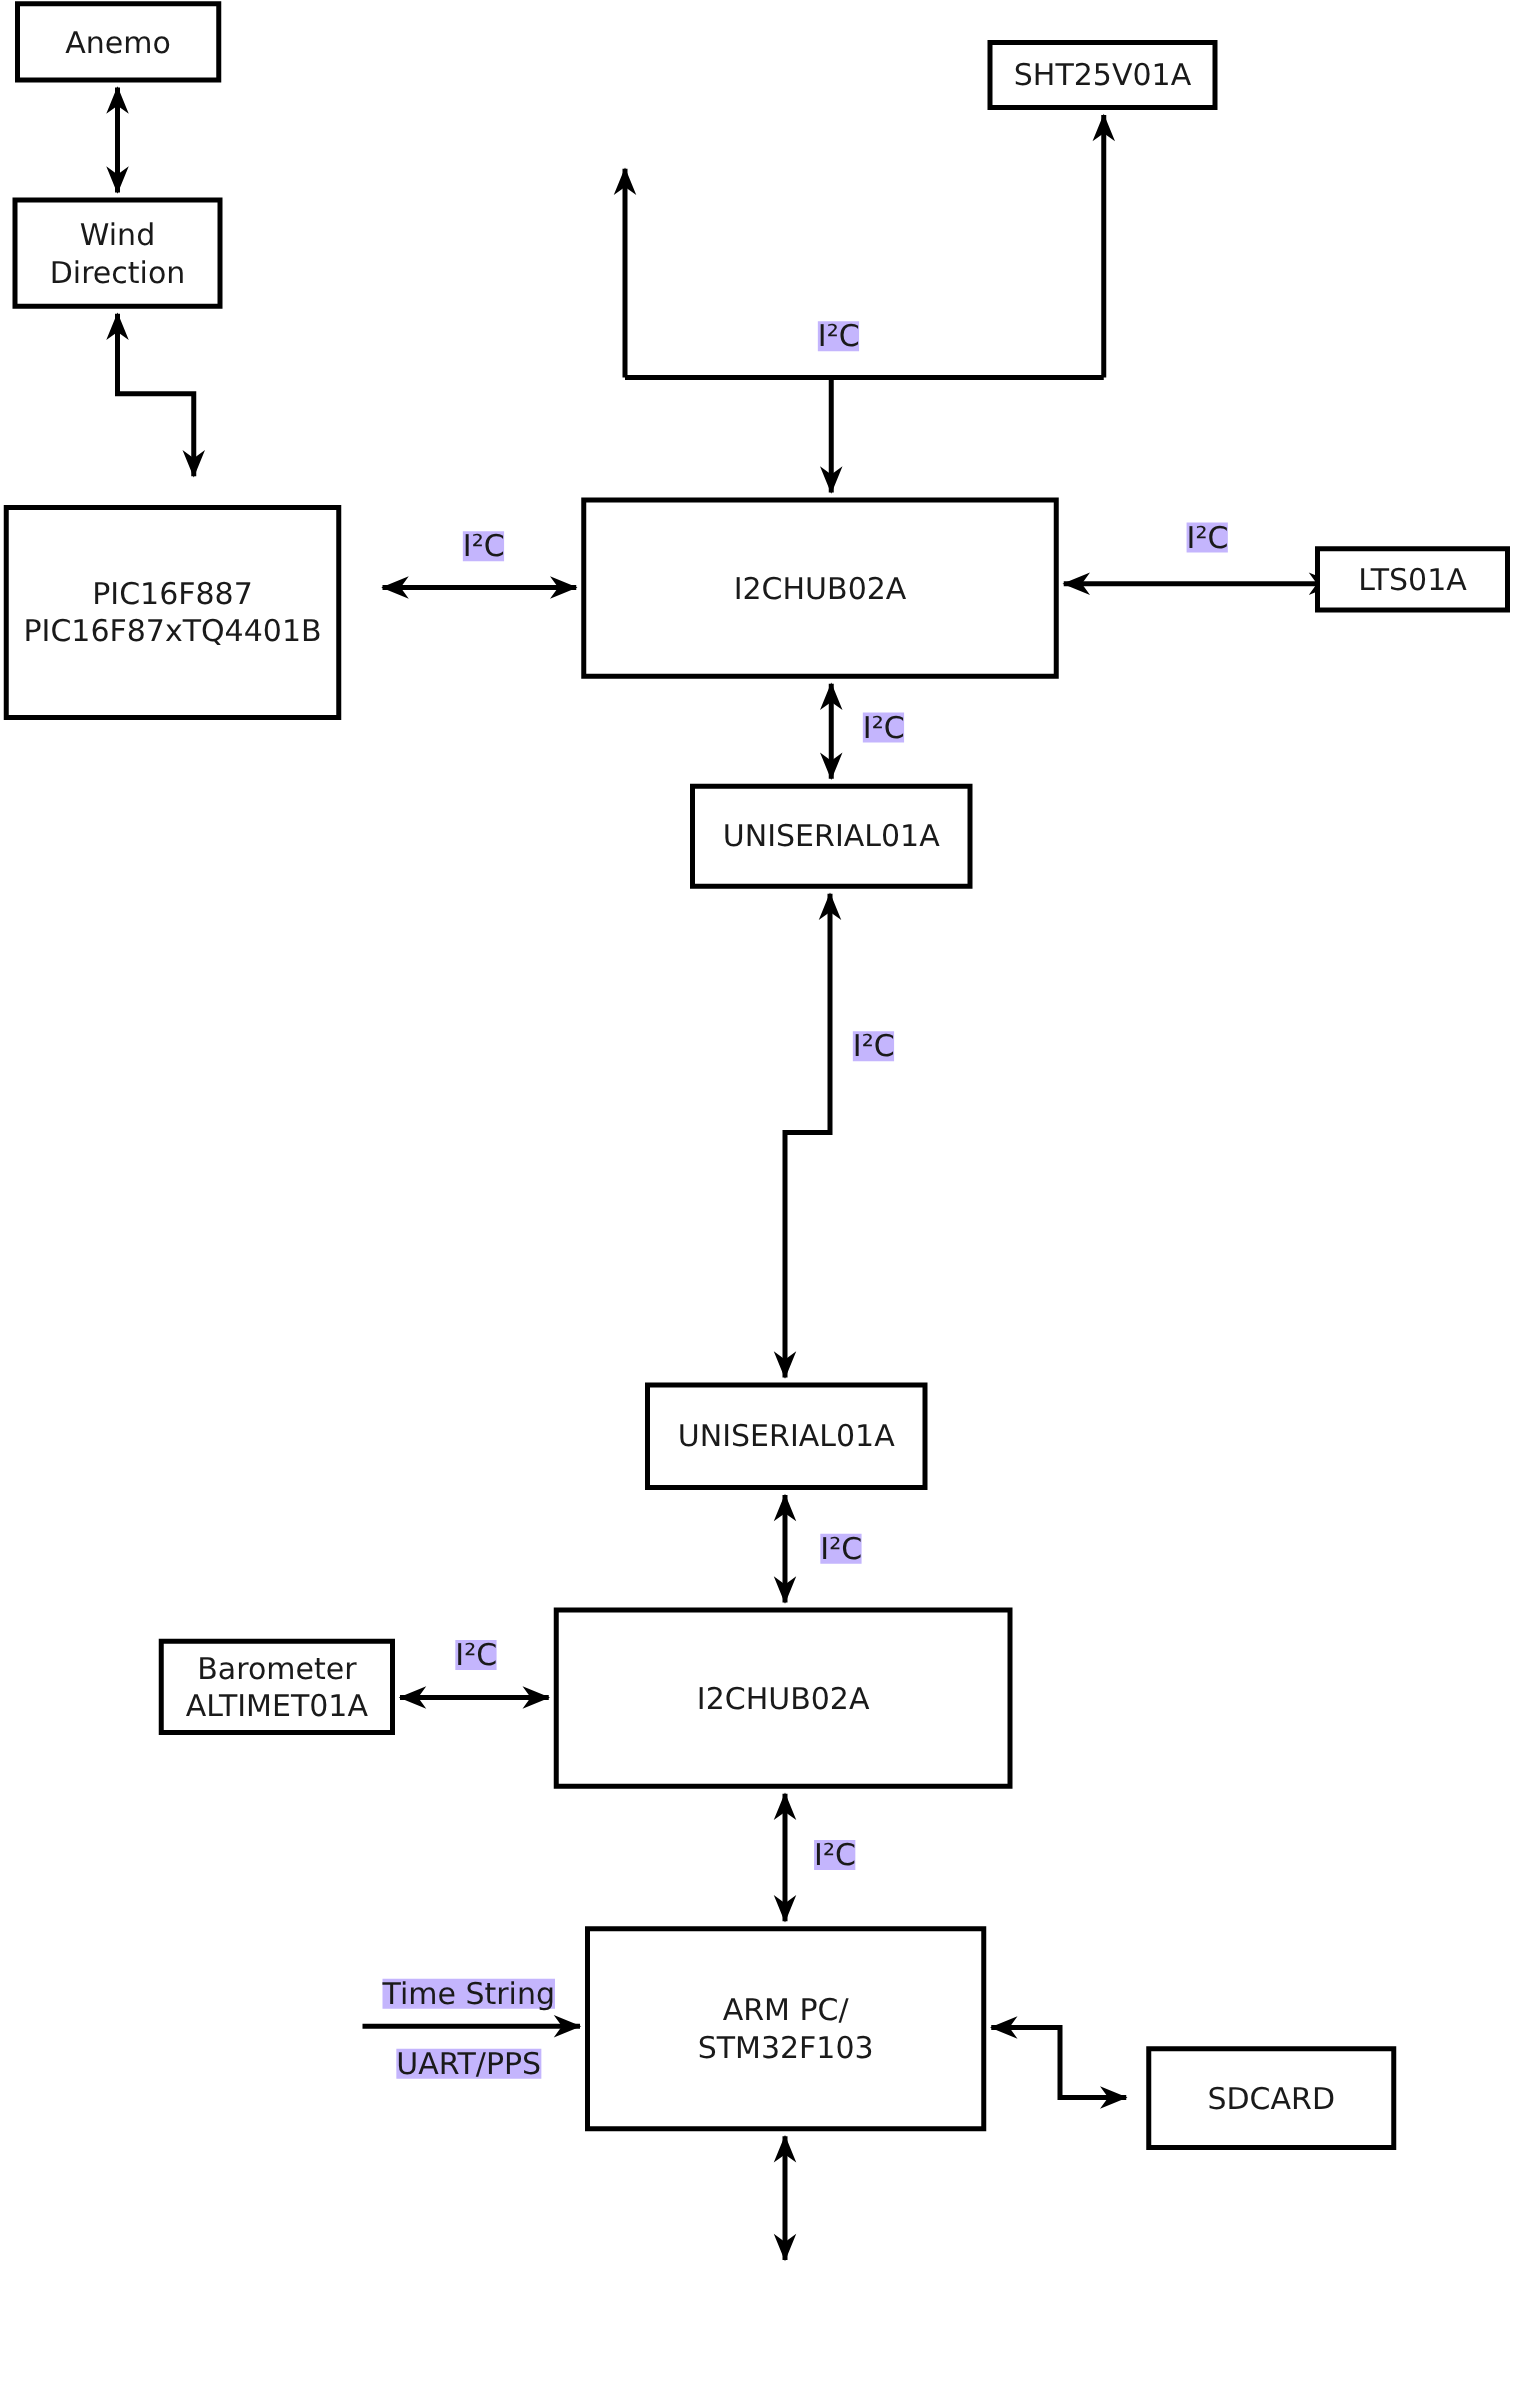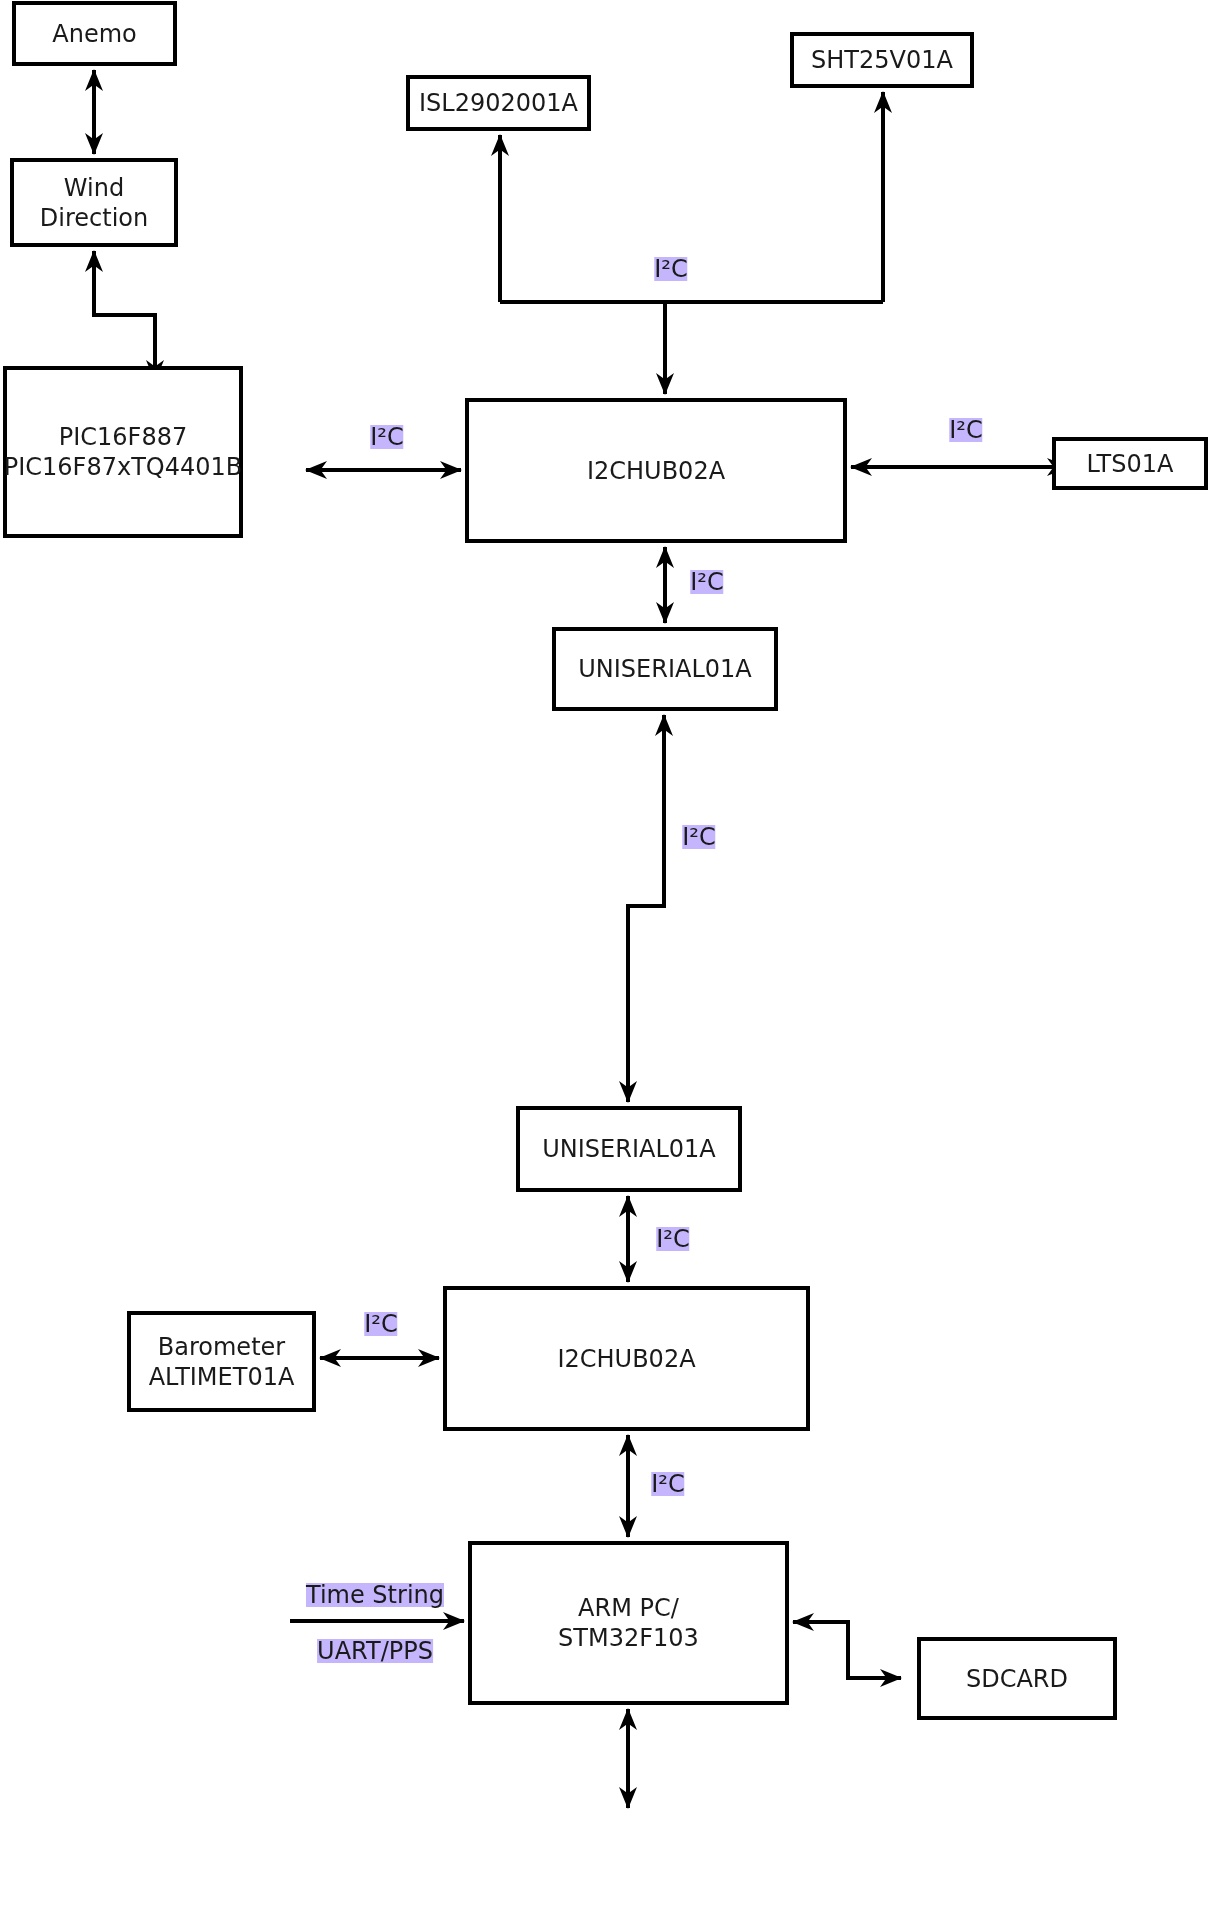--- a/index.html
+++ b/index.html
@@ -64,28 +64,25 @@
 
   <div class="node" style="left:12px;top:1px;width:165px;height:65px">
     <span>Anemo</span>
   </div>
 
   <div class="node" style="left:10px;top:158px;width:168px;height:89px">
     <span>Wind
 Direction</span>
   </div>
 
-  <div class="node" style="left:3px;top:366px;width:240px;height:172px">
+  <div class="node" style="left:3px;top:404px;width:270px;height:172px">
     <span>PIC16F887
 PIC16F87xTQ4401B</span>
   </div>
 
-  <div class="node" style="left:406px;top:75px;width:185px;height:56px">
-    <span>ISL2902001A</span>
-  </div>
 
   <div class="node" style="left:790px;top:32px;width:184px;height:56px">
     <span>SHT25V01A</span>
   </div>
 
   <div class="node" style="left:465px;top:398px;width:382px;height:145px">
     <span>I2CHUB02A</span>
   </div>
 
   <div class="node" style="left:1052px;top:437px;width:156px;height:53px">
@@ -97,21 +94,21 @@
   </div>
 
   <div class="node" style="left:516px;top:1106px;width:226px;height:86px">
     <span>UNISERIAL01A</span>
   </div>
 
   <div class="node" style="left:443px;top:1286px;width:367px;height:145px">
     <span>I2CHUB02A</span>
   </div>
 
-  <div class="node" style="left:127px;top:1311px;width:189px;height:101px">
+  <div class="node" style="left:127px;top:1311px;width:189px;height:77px">
     <span>Barometer
 ALTIMET01A</span>
   </div>
 
 
   <div class="node" style="left:468px;top:1541px;width:321px;height:164px">
     <span>ARM PC/
 STM32F103</span>
   </div>
 

